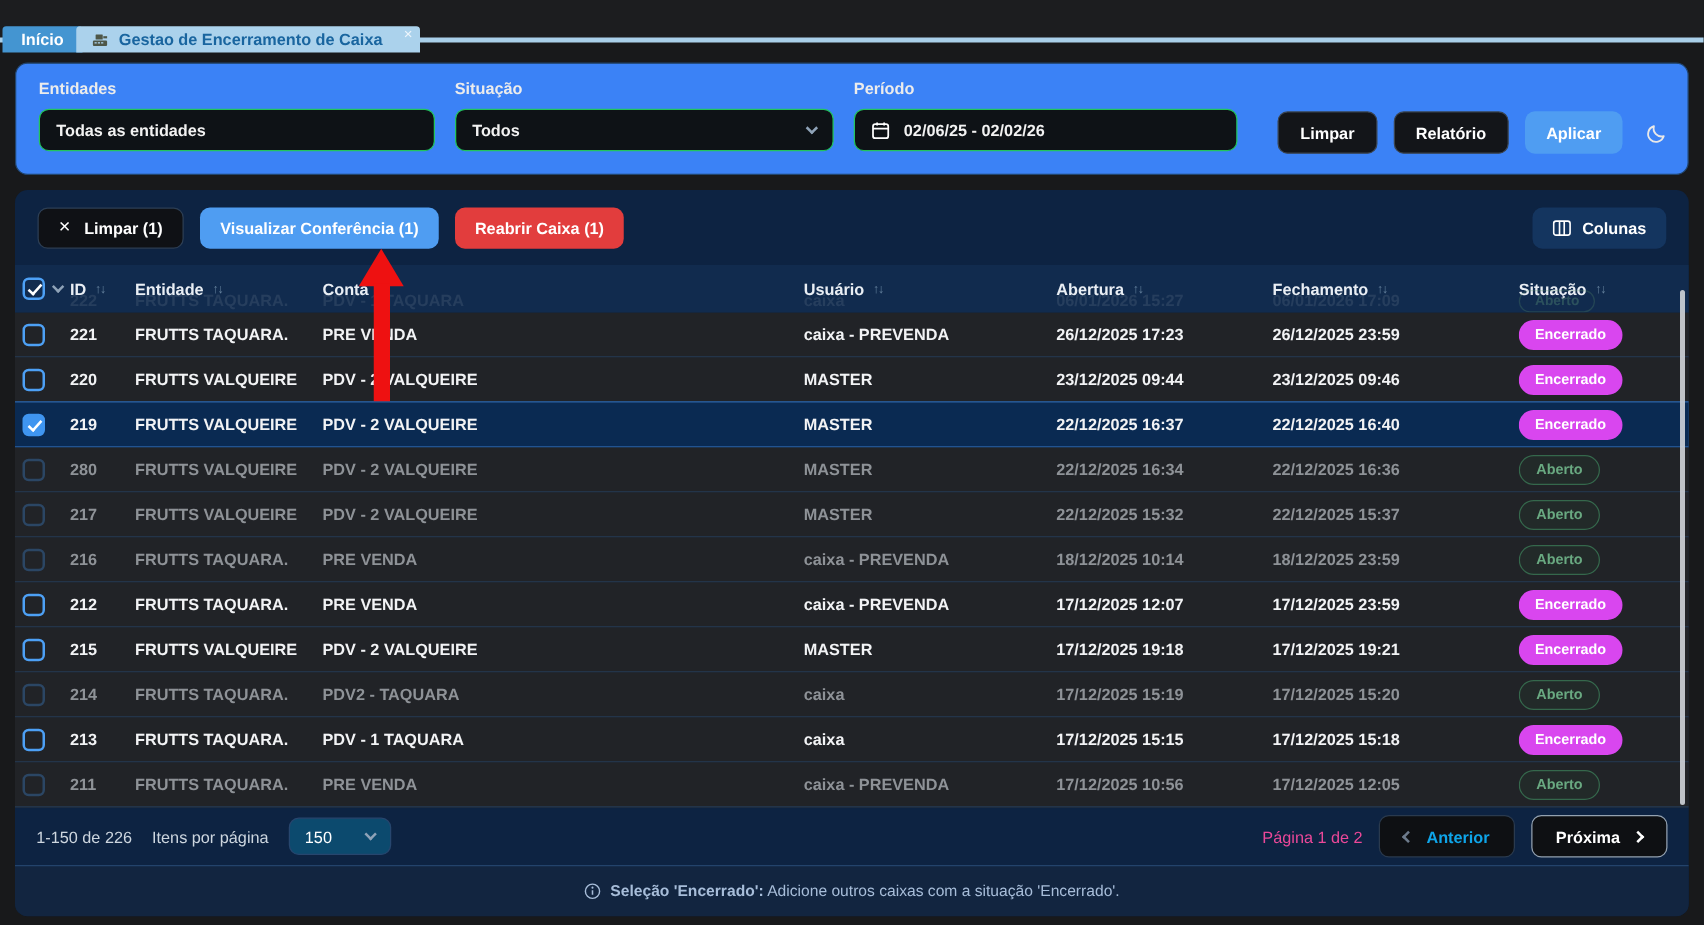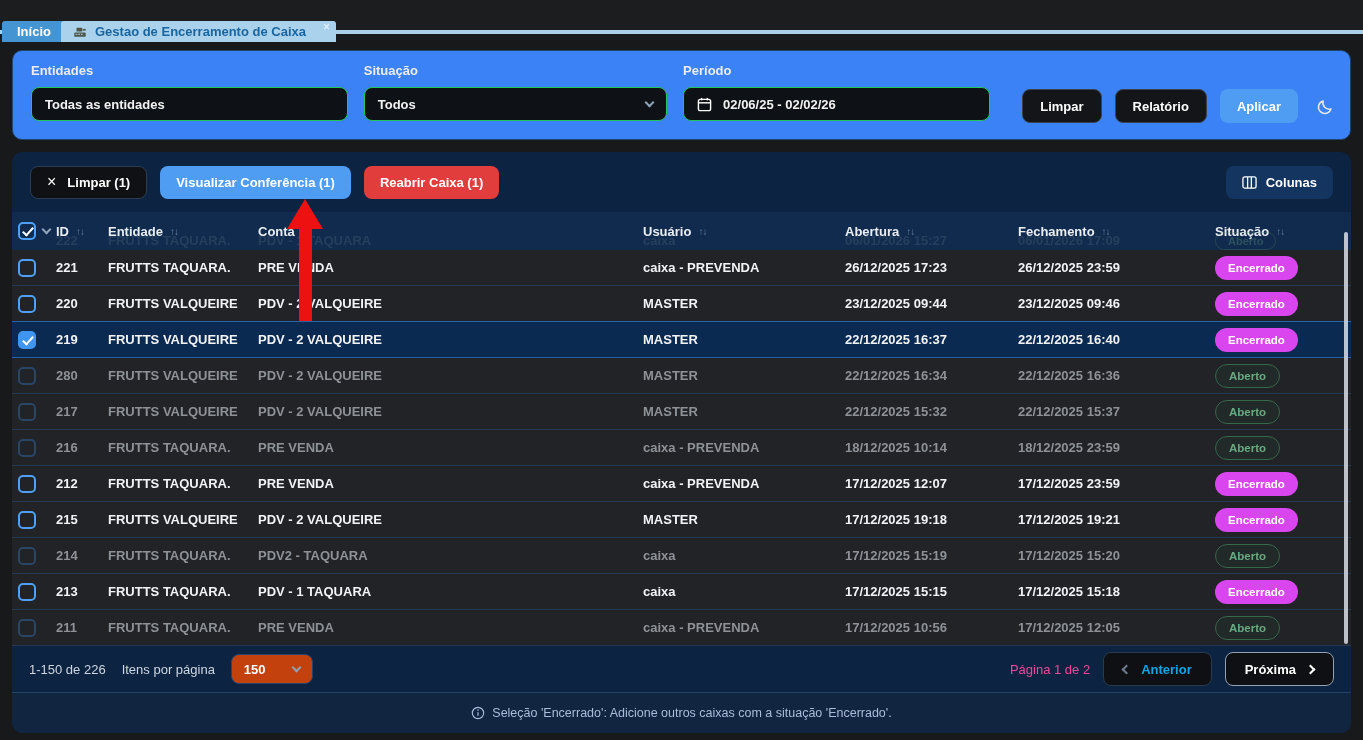--- a/index.html
+++ b/index.html
@@ -62,29 +62,29 @@
   .rows{flex:none;height:396px;background:#1f2226}
   .trow{height:36px;background:#212327;border-bottom:1px solid rgba(45,95,160,0.38);font-size:13px;font-weight:700;color:#f2f3f5;cursor:pointer}
   .trow.dim{color:#8e9297}
   .trow.selected{background:#0a2a52;border-bottom-color:#2a62a6;box-shadow:0 -1px 0 #2a62a6}
   .cell{padding-right:8px;white-space:nowrap;overflow:hidden}
   .badge{display:inline-flex;align-items:center;height:24px;padding:0 13px;border-radius:999px;font-size:11.5px;font-weight:700;width:max-content}
   .badge.enc{background:#d946ef;color:#fff}
   .badge.ab{background:rgba(40,80,58,0.18);border:1px solid #35684c;color:#69a981}
 
   .pagination{height:46px;display:flex;align-items:center;padding:0 17px;gap:16px;font-size:13px;color:#cdd6df;flex:none}
-  .psel{width:82px;height:30px;border:1px solid #27466e;border-radius:8px;background:#c2410c;display:flex;align-items:center;justify-content:space-between;padding:0 12px;color:#fff;font-weight:700;cursor:pointer}
+  .psel{width:82px;height:30px;border:1px solid #27466e;border-radius:8px;background:#0c4a6e;display:flex;align-items:center;justify-content:space-between;padding:0 12px;color:#fff;font-weight:400;cursor:pointer}
   .pright{margin-left:auto;display:flex;align-items:center;gap:13px}
   .pageinfo{color:#ec4899}
   .pbtn{height:34px;border-radius:8px;padding:0 19px;display:flex;align-items:center;gap:11px;font-size:13px;font-weight:700;background:#0e1013;font-family:inherit;cursor:pointer}
   .pbtn.prev{border:1px solid #2a3a4e;color:#0ea5e9}
   .pbtn.next{border:1px solid #93a1b0;color:#fff}
 
   .footerbar{flex:1;border-top:1px solid #23436b;display:flex;align-items:center;justify-content:center;gap:7px;font-size:12.5px;color:#a7bdd9;background:#122540}
-  .footerbar b{font-weight:400}
+  .footerbar b{font-weight:700}
 
   .vscroll{position:absolute;right:3px;top:80px;width:4px;height:412px;background:#cfd4da;border-radius:2px;opacity:.9;cursor:pointer}
 
   
   .arrow-head{position:absolute;left:287px;top:199px;width:0;height:0;border-left:18px solid transparent;border-right:18px solid transparent;border-bottom:30px solid #ee1111;z-index:50}
   .arrow-shaft{position:absolute;left:299px;top:227px;width:13px;height:94px;background:#ee1111;z-index:50}
 </style>
 </head>
 <body>
 

